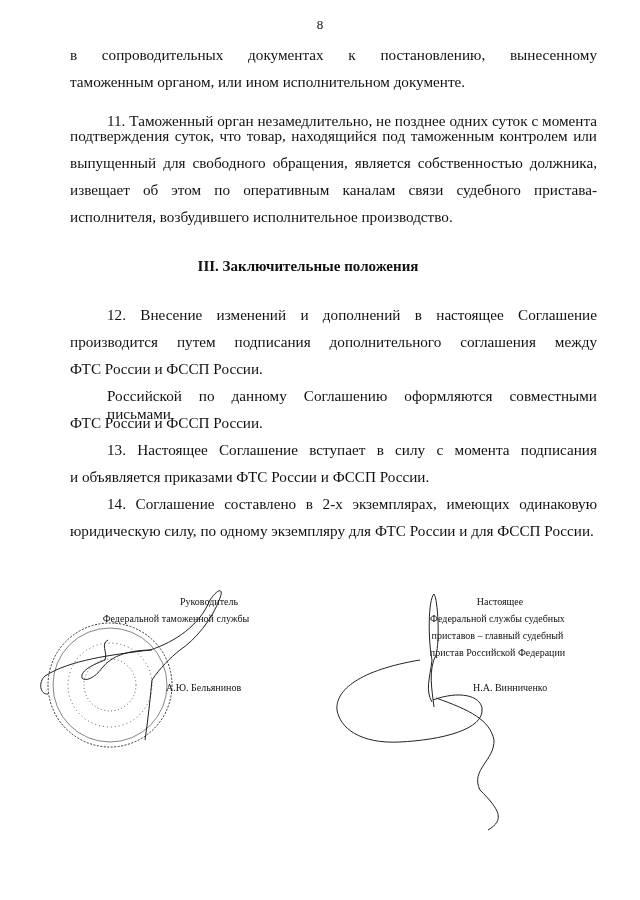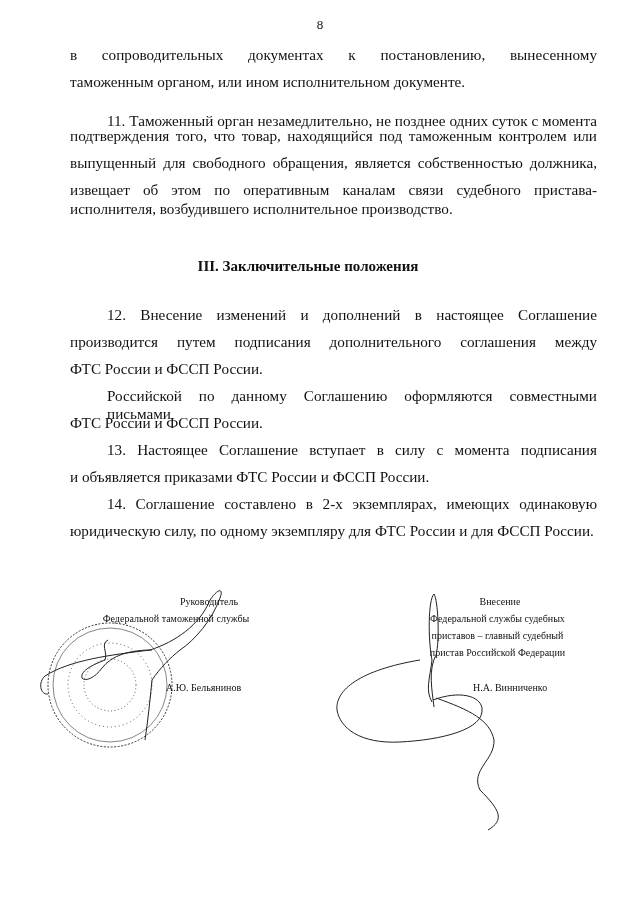--- a/index.html
+++ b/index.html
@@ -14,24 +14,24 @@
     svg.overlay { position: absolute; left: 0; top: 0; pointer-events: none; }
   </style>
 </head>
 <body>
 
 <div class="page-num">8</div>
 
 <div class="line just" style="top:46px">в сопроводительных документах к постановлению, вынесенному</div>
 <div class="line" style="top:73px">таможенным органом, или ином исполнительном документе.</div>
 <div class="line indent just" style="top:112px">11. Таможенный орган незамедлительно, не позднее одних суток с момента</div>
-<div class="line just" style="top:127px">подтверждения того, что товар, находящийся под таможенным контролем или</div>
+<div class="line just" style="top:127px">подтверждения суток, что товар, находящийся под таможенным контролем или</div>
 <div class="line just" style="top:154px">выпущенный для свободного обращения, является собственностью должника,</div>
 <div class="line just" style="top:181px">извещает об этом по оперативным каналам связи судебного пристава-</div>
-<div class="line" style="top:200px">исполнителя, возбудившего исполнительное производство.</div>
+<div class="line" style="top:208px">исполнителя, возбудившего исполнительное производство.</div>
 
 <div class="heading">III. Заключительные положения</div>
 
 <div class="line indent just" style="top:306px">12. Внесение изменений и дополнений в настоящее Соглашение</div>
 <div class="line just" style="top:333px">производится путем подписания дополнительного соглашения между</div>
 <div class="line" style="top:360px">ФТС России и ФССП России.</div>
 <div class="line indent just" style="top:387px">Российской по данному Соглашению оформляются совместными письмами</div>
 <div class="line" style="top:414px">ФТС России и ФССП России.</div>
 <div class="line indent just" style="top:441px">13. Настоящее Соглашение вступает в силу с момента подписания</div>
 <div class="line" style="top:468px">и объявляется приказами ФТС России и ФССП России.</div>
@@ -50,21 +50,21 @@
 <div class="sig" style="top:593px; left:129px; width:160px;">Руководитель</div>
 <div class="sig" style="top:610px; left:68px; width:216px;">Федеральной таможенной службы</div>
 <div class="sig" style="top:679px; left:166px; text-align:left;">А.Ю. Бельянинов</div>
 
 <svg class="overlay" width="640" height="900">
   <path d="M45 676 C70 660 110 655 150 650 C175 642 200 625 210 600 C218 588 224 588 220 598 C212 620 195 640 180 650 C170 658 160 668 152 680 C150 700 148 720 145 740
            M152 650 C130 650 112 655 102 668 C95 678 85 682 82 678 C80 670 95 664 105 660 C108 652 100 644 108 640" fill="none" stroke="#222" stroke-width="1"></path>
   <path d="M45 676 C38 682 40 695 48 694" fill="none" stroke="#222" stroke-width="1"></path>
 </svg>
 
-<div class="sig" style="top:593px; left:440px; width:120px;">Внесение</div>
+<div class="sig" style="top:593px; left:440px; width:120px;">Настоящее</div>
 <div class="sig" style="top:610px; left:380px; width:235px;">Федеральной службы судебных</div>
 <div class="sig" style="top:627px; left:380px; width:235px;">приставов – главный судебный</div>
 <div class="sig" style="top:644px; left:380px; width:235px;">пристав Российской Федерации</div>
 <div class="sig" style="top:679px; left:473px; text-align:center;">Н.А. Винниченко</div>
 
 <svg class="overlay" width="640" height="900">
   <path d="M434 707 C432 690 428 670 436 655 C440 640 438 600 434 594 C428 600 428 640 432 660 C430 678 425 690 432 702
            M433 700 C460 690 480 696 482 708 C485 730 440 740 400 742 C360 744 340 728 337 710 C335 690 360 670 420 660
            M436 698 C470 710 490 720 494 740 C495 760 470 770 480 790 C500 810 505 820 488 830" fill="none" stroke="#222" stroke-width="1"></path>
 </svg>

